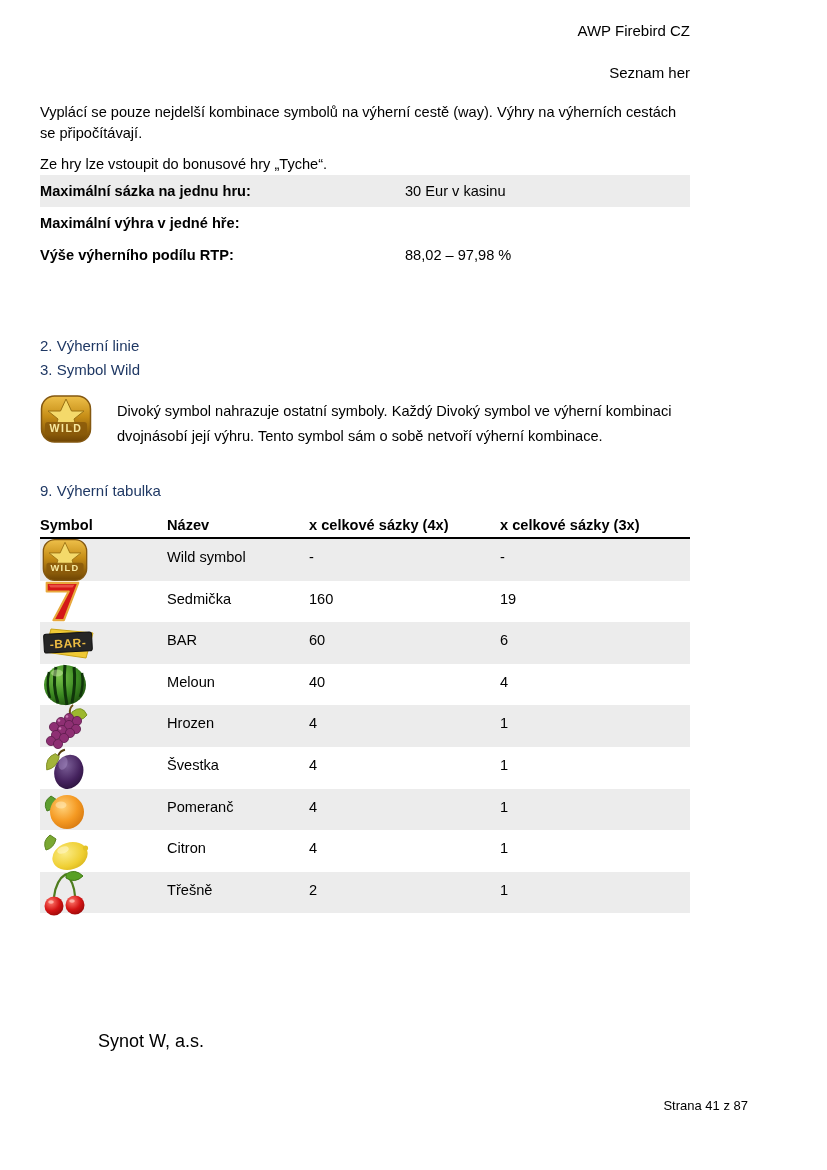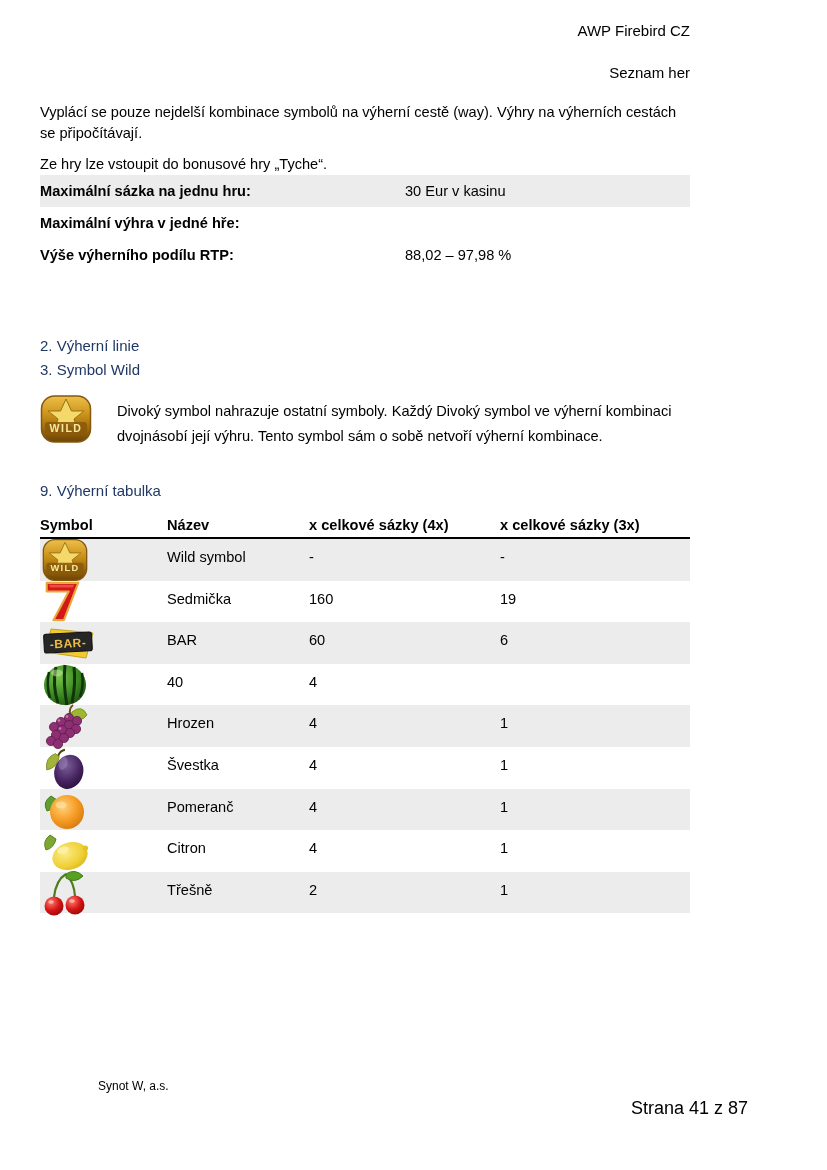--- a/index.html
+++ b/index.html
@@ -45,22 +45,22 @@
     display:grid; grid-template-columns:127px 142px 191px 190px;
     font-weight:bold; padding-bottom:3px; border-bottom:2.5px solid #000;
     line-height:18px;
   }
   .pt-row { display:grid; grid-template-columns:127px 142px 191px 190px; height:41.6px; }
   .pt-row.shaded { background:var(--shade,#ececec); }
   .pt-cell { padding-top:9px; line-height:18px; }
   .pt-icon-cell { display:flex; align-items:center; height:41.6px; padding-left:2px; overflow:visible; }
   .pt-icon-cell svg { display:block; }
 
-  .footer-company { position:absolute; left:98px; top:1079px; font-size:12px; }
-  .footer-page { position:absolute; right:79px; top:1098px; font-size:18px; }
+  .footer-company { position:absolute; left:98px; top:1031px; font-size:18px; }
+  .footer-page { position:absolute; right:79px; top:1098px; font-size:13px; }
 </style>
 </head>
 <body>
 
 <div class="page">
   <div class="col">
 
     <div class="hdr-line">AWP Firebird CZ</div>
     <div class="hdr-line hdr-sub">Seznam her</div>
 
@@ -174,20 +174,21 @@
             </defs>
             <ellipse cx="23" cy="22" rx="21" ry="20" fill="url(#mg1)"></ellipse>
             <path d="M14 4 Q10 22 16 40" stroke="#10350a" stroke-width="3" fill="none"></path>
             <path d="M23 2 Q21 22 25 42" stroke="#10350a" stroke-width="3" fill="none"></path>
             <path d="M32 4 Q34 20 30 40" stroke="#10350a" stroke-width="3" fill="none"></path>
             <path d="M40 10 Q42 22 38 34" stroke="#10350a" stroke-width="2.5" fill="none"></path>
             <path d="M7 9 Q4 22 8 35" stroke="#10350a" stroke-width="2.5" fill="none"></path>
             <ellipse cx="15" cy="10" rx="6" ry="3.5" fill="#cdeca8" opacity="0.5"></ellipse>
           </svg>
         </span>
+        <span class="pt-cell">Meloun</span>
         <span class="pt-cell">40</span>
         <span class="pt-cell">4</span>
       </div>
 
       <div class="pt-row shaded">
         <span class="pt-icon-cell">
           <svg width="48" height="46" viewBox="0 0 48 46" aria-hidden="true">
             <path d="M30 9 Q40 1 45 12 Q39 20 29 15 Z" fill="#9db82e" stroke="#7a9420" stroke-width="1"></path>
             <path d="M28 11 Q27 5 31 2" stroke="#6b4f17" stroke-width="2" fill="none"></path>
             <g fill="#8e2f73" stroke="#5e1c4c" stroke-width="0.8">

